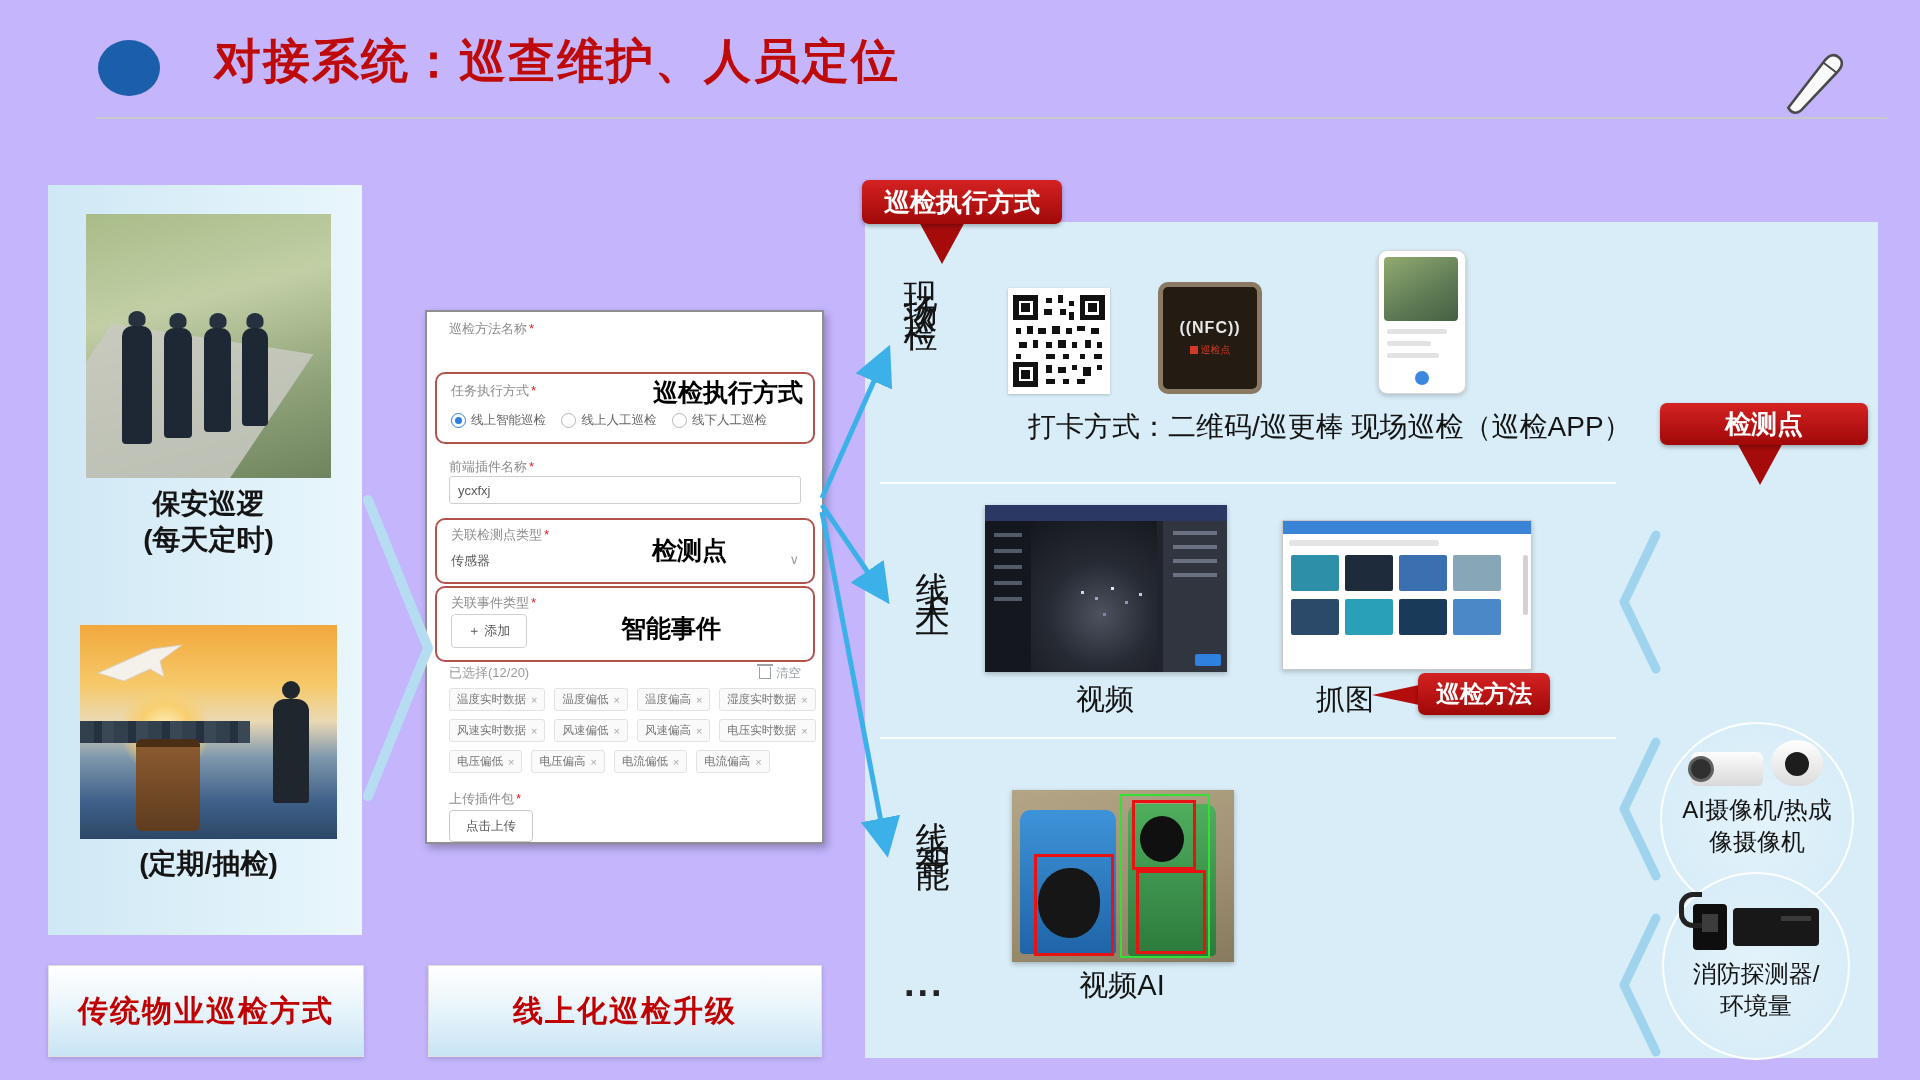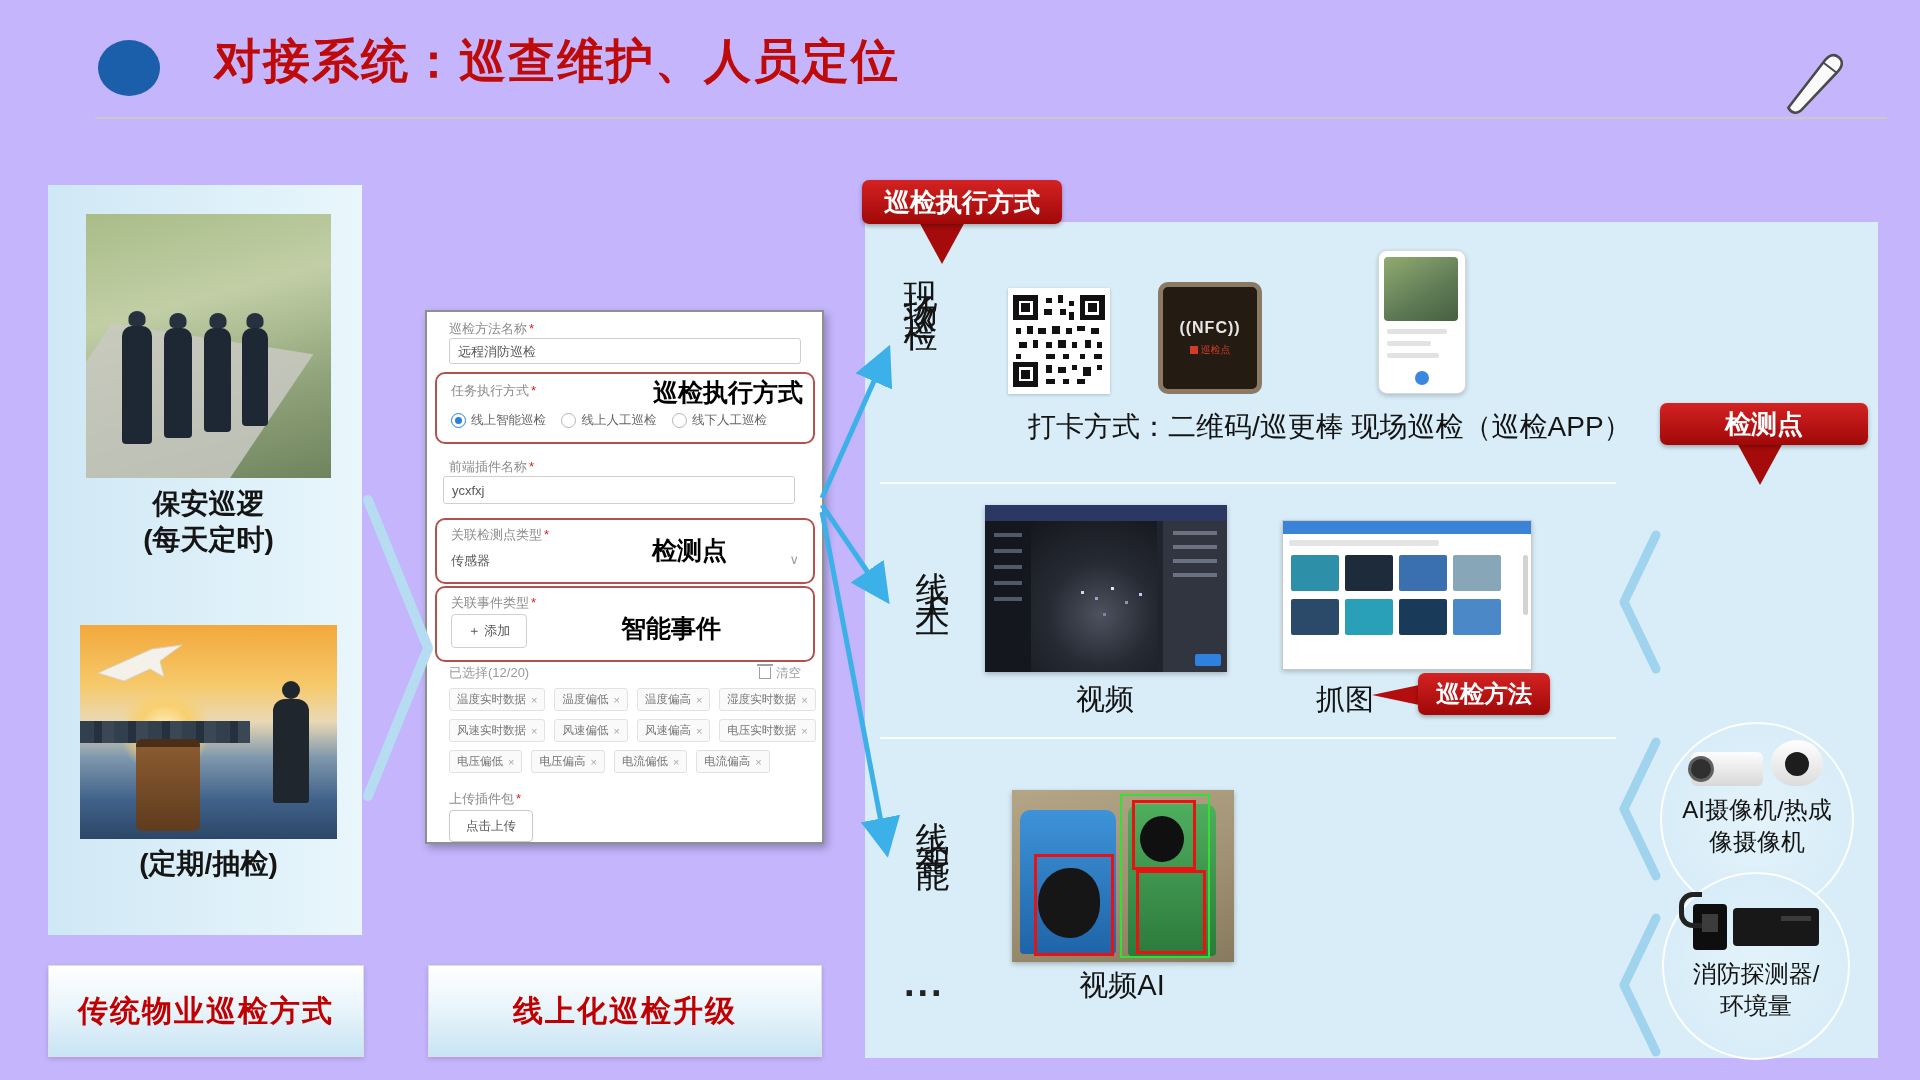--- a/index.html
+++ b/index.html
@@ -189,21 +189,20 @@
     <div class="figure"></div>
     <div class="case"></div>
   </div>
   <div class="abs photo-caption cap2">
     <div>(定期/抽检)</div>
   </div>
   <div class="abs banner banner-left">传统物业巡检方式</div>
 
   <div class="abs form-panel">
     <div class="f-label" style="left:22px;top:8px;"><span>巡检方法名称</span><span class="req">*</span></div>
-    <div class="f-input" style="left:22px;top:26px;width:352px;">远程消防巡检</div>
 
     <div class="redbox" style="left:8px;top:60px;width:376px;height:68px;">
       <div class="f-label" style="left:14px;top:8px;"><span>任务执行方式</span><span class="req">*</span></div>
       <div class="overlay-txt" style="right:10px;top:2px;">巡检执行方式</div>
       <div style="position:absolute;left:14px;top:38px;white-space:nowrap;">
         <span class="radio checked">
             <span class="rb"></span>
             <span>线上智能巡检</span>
           </span>
         <span class="radio">
@@ -211,21 +210,21 @@
             <span>线上人工巡检</span>
           </span>
         <span class="radio">
             <span class="rb"></span>
             <span>线下人工巡检</span>
           </span>
       </div>
     </div>
 
     <div class="f-label" style="left:22px;top:146px;"><span>前端插件名称</span><span class="req">*</span></div>
-    <div class="f-input" style="left:16px;top:164px;width:352px;height:28px;line-height:28px;">ycxfxj</div>
+    <div class="f-input" style="left:22px;top:164px;width:352px;height:28px;line-height:28px;">ycxfxj</div>
 
     <div class="redbox" style="left:8px;top:206px;width:376px;height:62px;">
       <div class="f-label" style="left:14px;top:6px;"><span>关联检测点类型</span><span class="req">*</span></div>
       <div class="overlay-txt" style="right:86px;top:14px;">检测点</div>
       <div style="position:absolute;left:14px;top:32px;font-size:13px;color:#595959;">传感器</div>
       <div class="caret" style="right:14px;top:32px;">∨</div>
     </div>
 
     <div class="redbox" style="left:8px;top:274px;width:376px;height:72px;">
       <div class="f-label" style="left:14px;top:6px;"><span>关联事件类型</span><span class="req">*</span></div>

